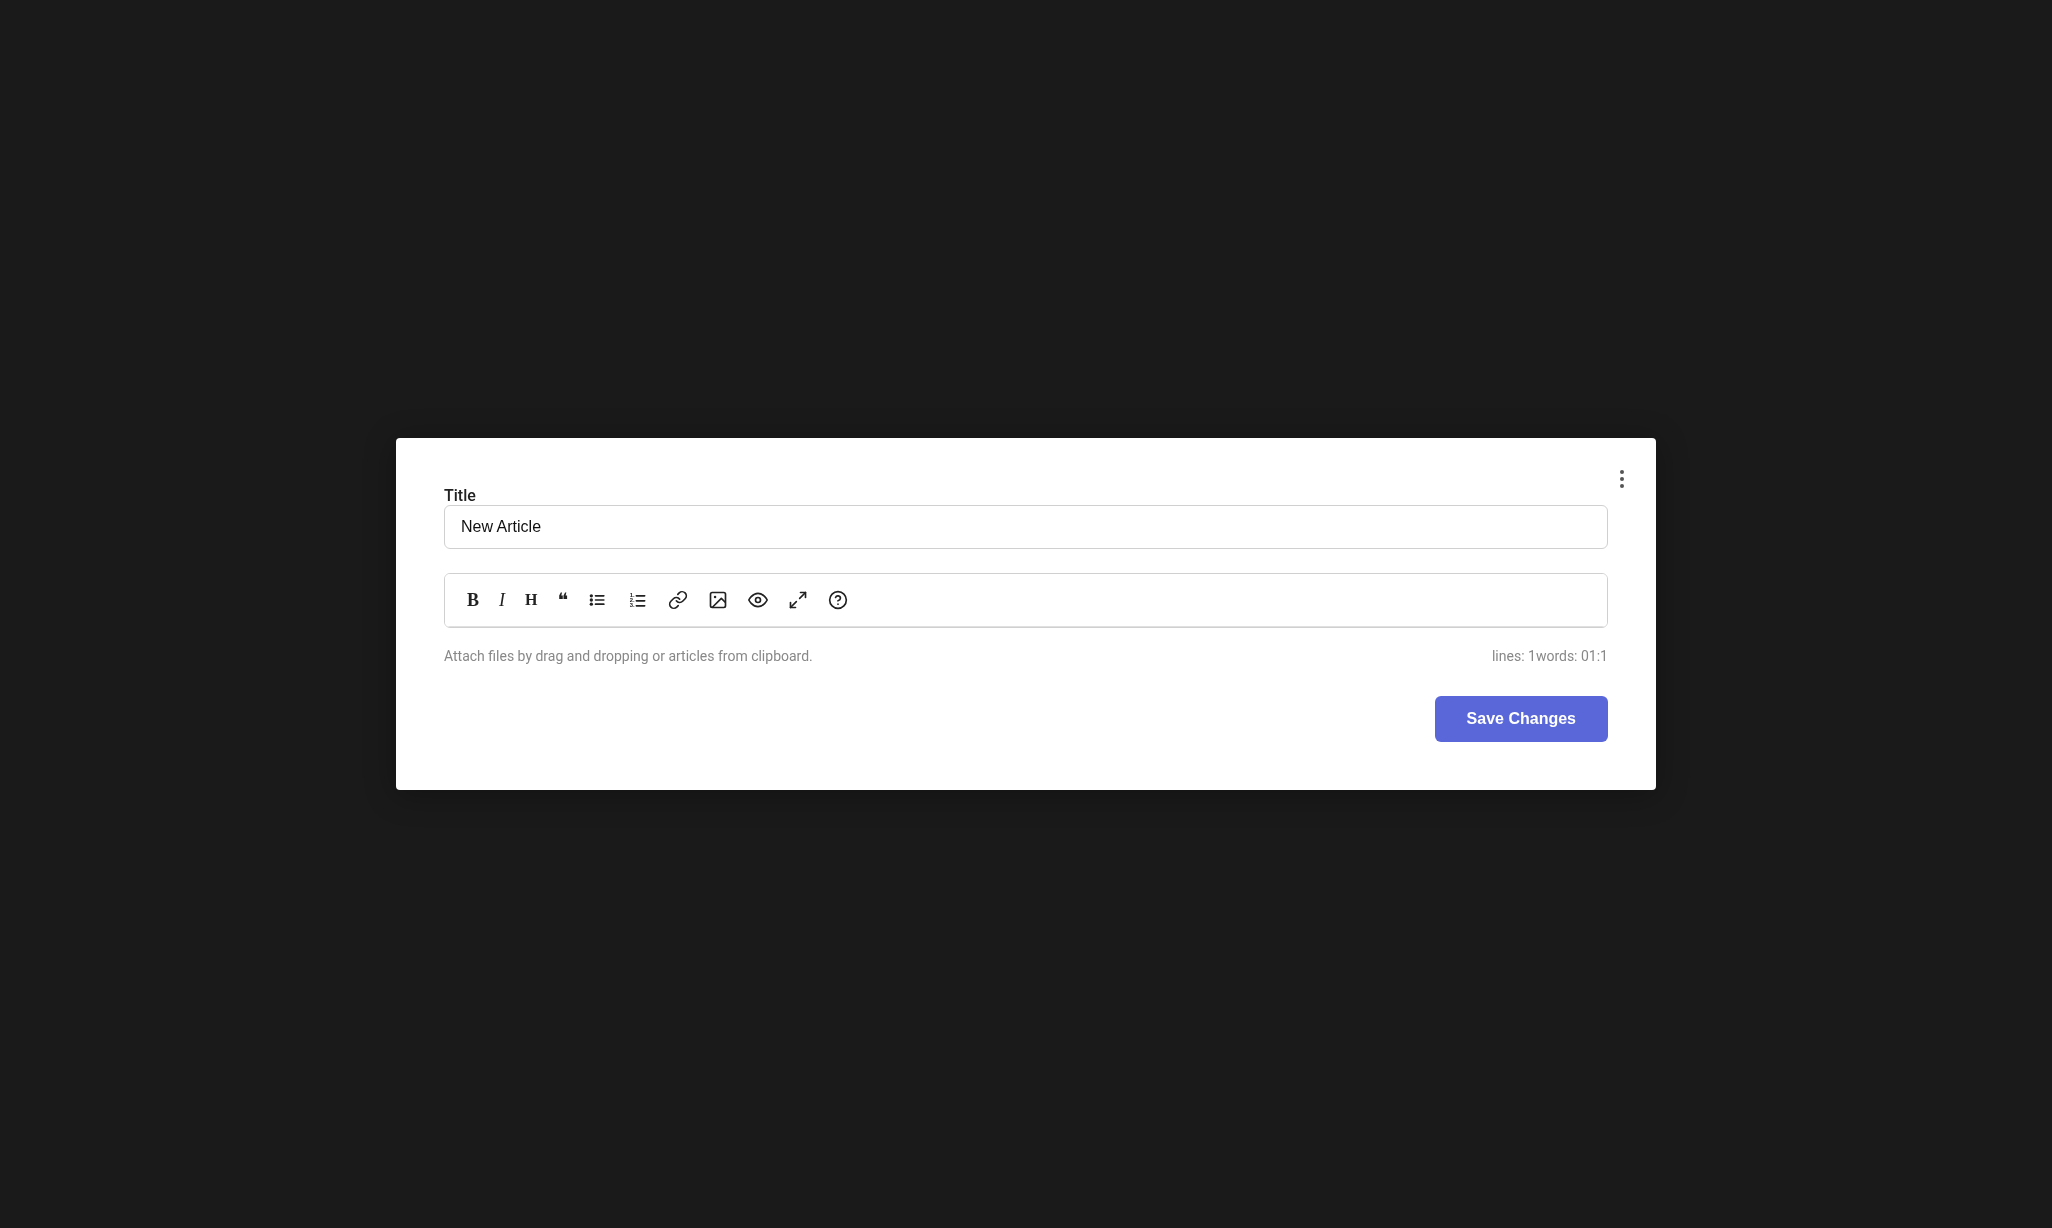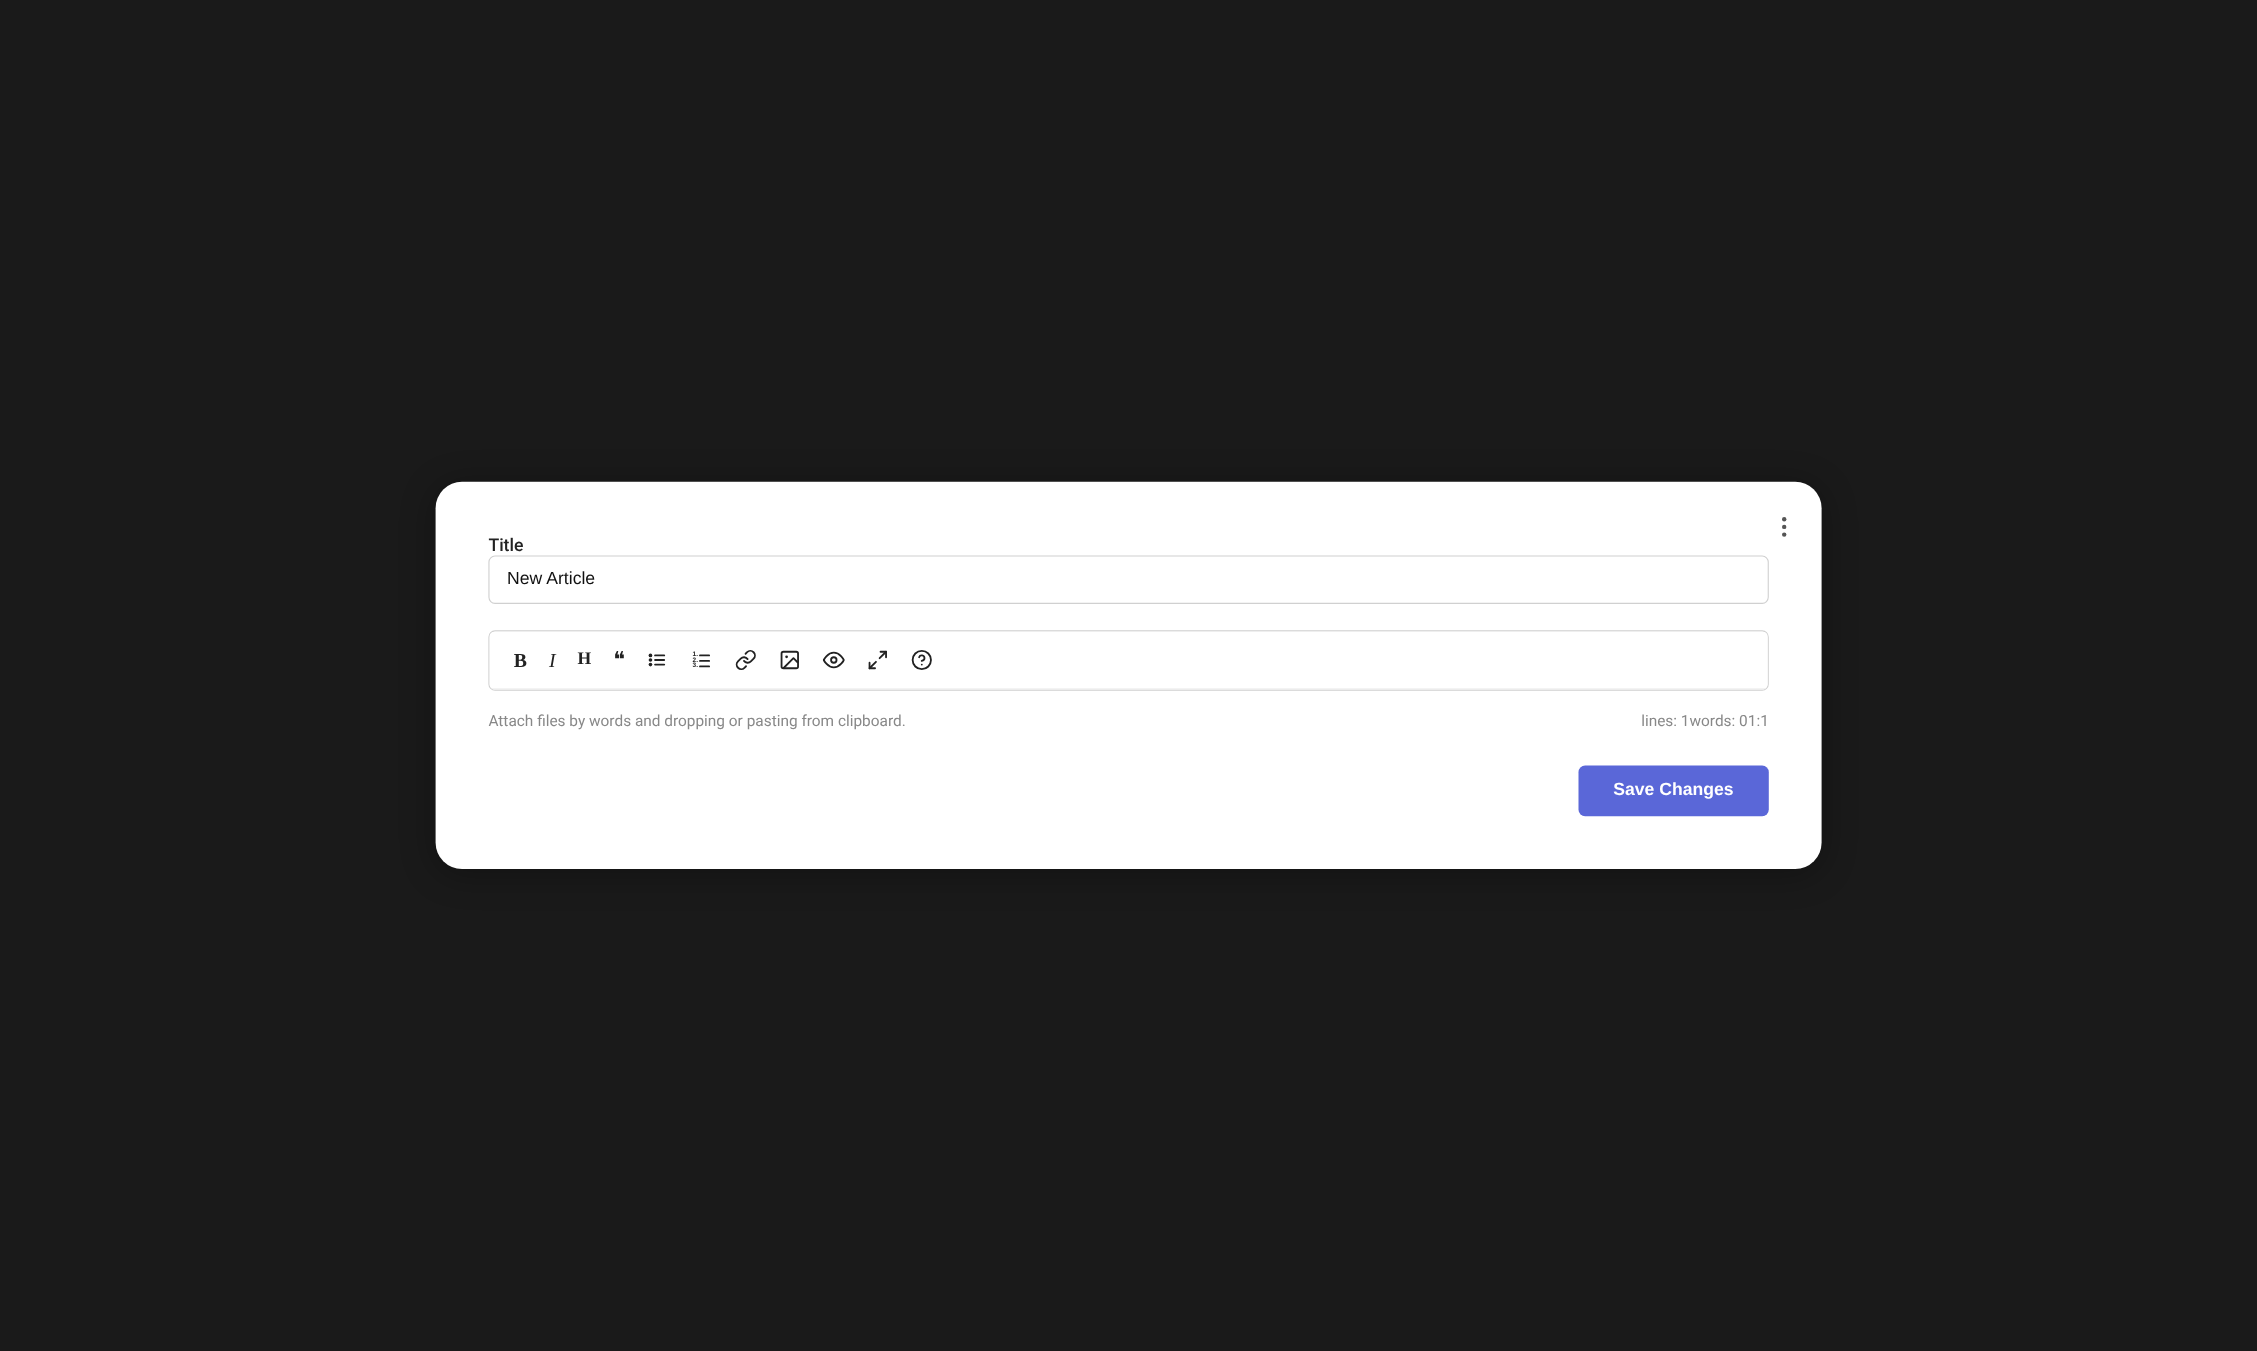--- a/index.html
+++ b/index.html
@@ -13,21 +13,21 @@
       width: 2052px;
       height: 1228px;
       display: flex;
       align-items: center;
       justify-content: center;
       font-family: -apple-system, BlinkMacSystemFont, 'Segoe UI', Roboto, sans-serif;
     }
 
     .modal-container {
       background: #ffffff;
-      border-radius: 24px;
+      border-radius: 4px;
       width: 1260px;
       padding: 48px 48px 48px 48px;
       position: relative;
       box-shadow: 0 4px 32px rgba(0,0,0,0.3);
     }
 
     .three-dots {
       position: absolute;
       top: 24px;
       right: 24px;
@@ -270,21 +270,21 @@
           <circle cx="12" cy="17" r="1" fill="currentColor"></circle>
         </svg>
       </button>
 
     </div>
 
   </div>
 
   
   <div class="bottom-section">
-    <span class="attach-hint">Attach files by words and dropping or pasting from clipboard.</span>
+    <span class="attach-hint">Attach files by drag and dropping or articles from clipboard.</span>
     <div class="footer-right">
       <span class="stat-text">lines: 1</span>
       <span class="stat-text">words: 0</span>
       <span class="stat-text">1:1</span>
     </div>
   </div>
 
   
   <div style="text-align: right; margin-top: 16px;">
     <button class="save-btn">Save Changes</button>

